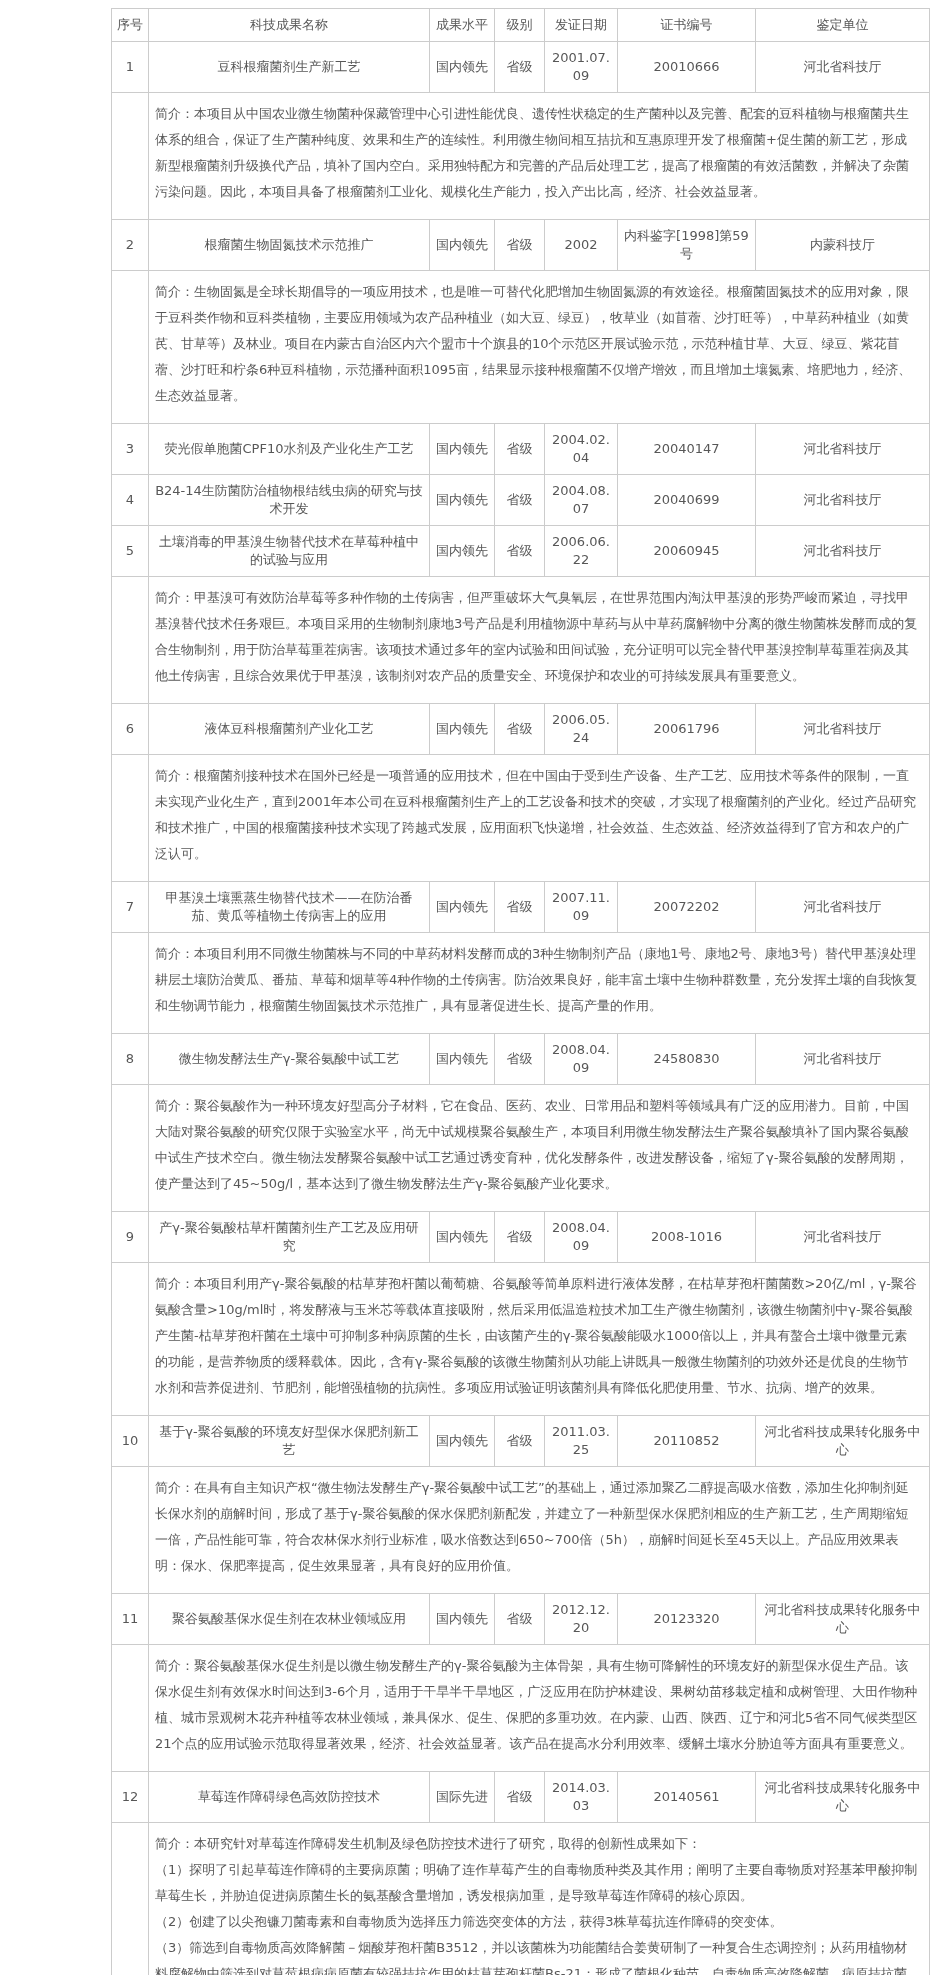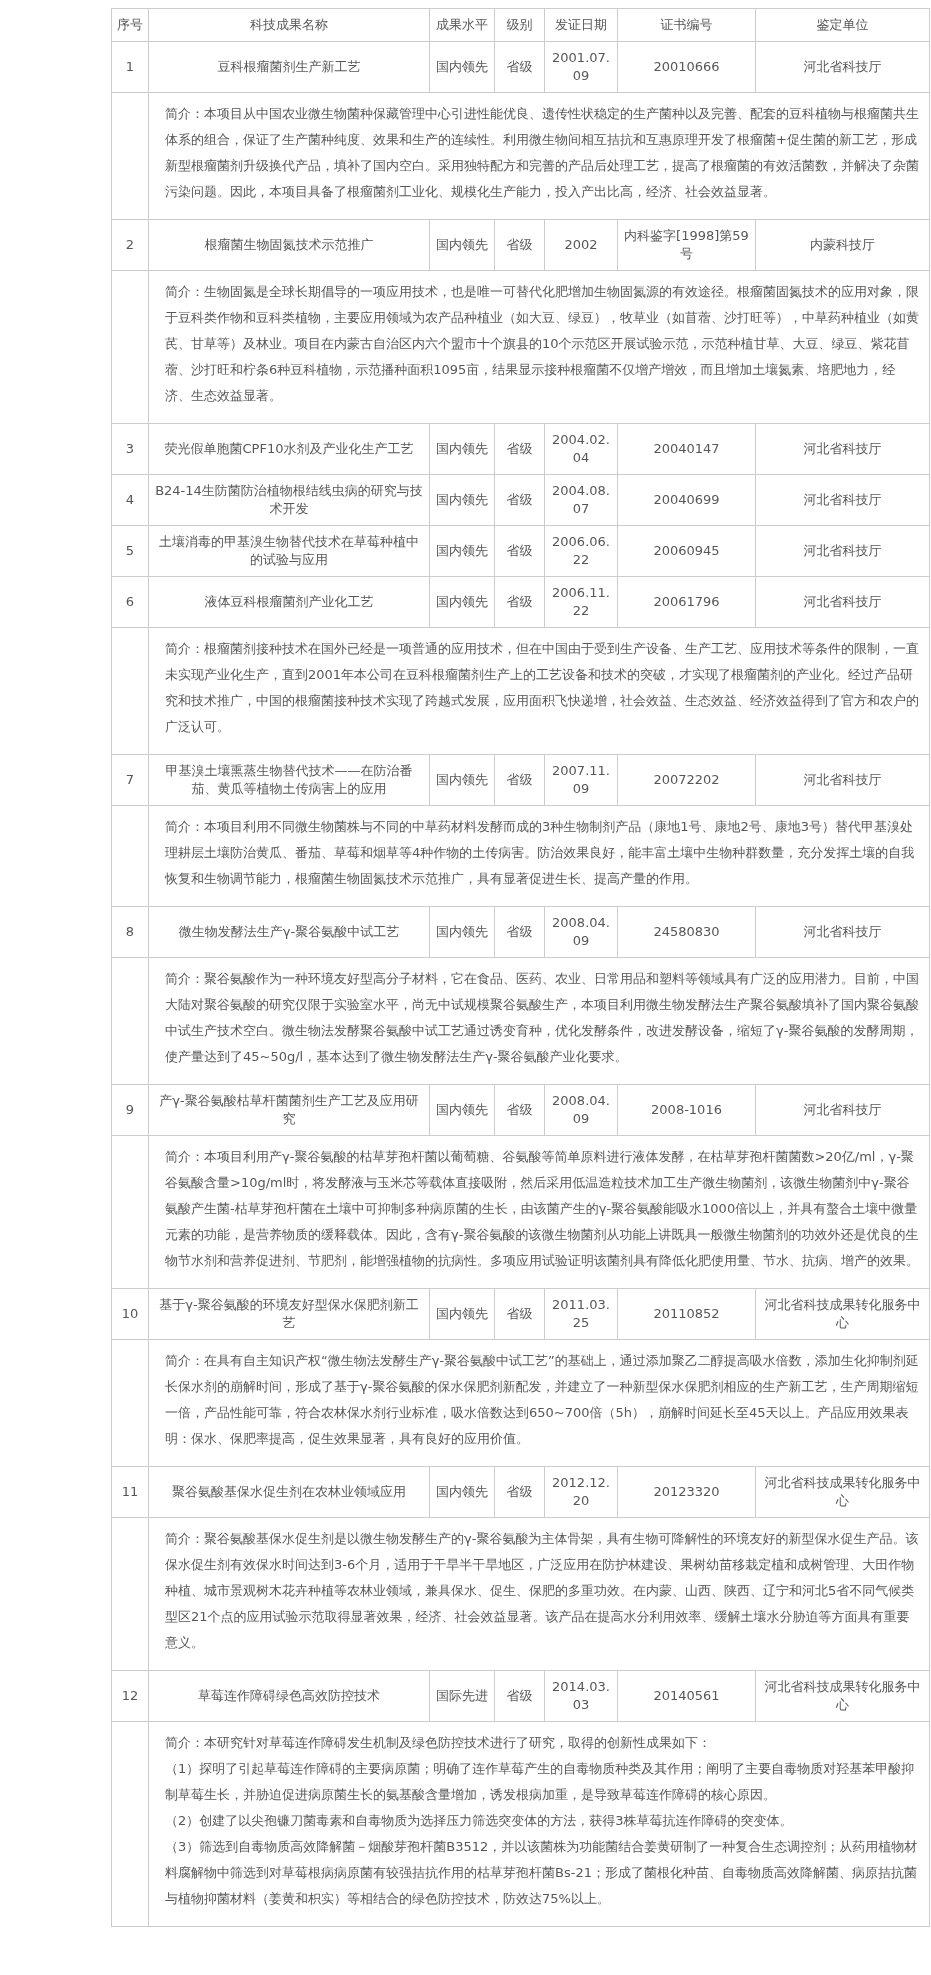--- a/index.html
+++ b/index.html
@@ -38,21 +38,21 @@
   col.c-unit { width: 174px; }
 
   tr.title-row th,
   tr.title-row td {
     text-align: center;
     padding: 7px 4px;
     line-height: 18px;
   }
   tr.desc-row td.desc-cell {
     text-align: left;
-    padding: 8px 10px 14px 16px;
+    padding: 8px 10px 14px 6px;
     line-height: 26px;
     white-space: pre-line;
     vertical-align: top;
   }
   tr.desc-row td.empty-cell {
     padding: 0;
   }
 </style>
 </head>
 <body>
@@ -126,26 +126,30 @@
         </tr>
         <tr class="title-row">
           <td>5</td>
           <td>土壤消毒的甲基溴生物替代技术在草莓种植中的试验与应用</td>
           <td>国内领先</td>
           <td>省级</td>
           <td>2006.06.22</td>
           <td>20060945</td>
           <td>河北省科技厅</td>
         </tr>
+        <tr class="desc-row">
+          <td class="empty-cell"></td>
+          <td class="desc-cell" colspan="6">简介：甲基溴可有效防治草莓等多种作物的土传病害，但严重破坏大气臭氧层，在世界范围内淘汰甲基溴的形势严峻而紧迫，寻找甲基溴替代技术任务艰巨。本项目采用的生物制剂康地3号产品是利用植物源中草药与从中草药腐解物中分离的微生物菌株发酵而成的复合生物制剂，用于防治草莓重茬病害。该项技术通过多年的室内试验和田间试验，充分证明可以完全替代甲基溴控制草莓重茬病及其他土传病害，且综合效果优于甲基溴，该制剂对农产品的质量安全、环境保护和农业的可持续发展具有重要意义。</td>
+        </tr>
         <tr class="title-row">
           <td>6</td>
           <td>液体豆科根瘤菌剂产业化工艺</td>
           <td>国内领先</td>
           <td>省级</td>
-          <td>2006.11.22</td>
+          <td>2006.05.24</td>
           <td>20061796</td>
           <td>河北省科技厅</td>
         </tr>
         <tr class="desc-row">
           <td class="empty-cell"></td>
           <td class="desc-cell" colspan="6">简介：根瘤菌剂接种技术在国外已经是一项普通的应用技术，但在中国由于受到生产设备、生产工艺、应用技术等条件的限制，一直未实现产业化生产，直到2001年本公司在豆科根瘤菌剂生产上的工艺设备和技术的突破，才实现了根瘤菌剂的产业化。经过产品研究和技术推广，中国的根瘤菌接种技术实现了跨越式发展，应用面积飞快递增，社会效益、生态效益、经济效益得到了官方和农户的广泛认可。</td>
         </tr>
         <tr class="title-row">
           <td>7</td>
           <td>甲基溴土壤熏蒸生物替代技术——在防治番茄、黄瓜等植物土传病害上的应用</td>

